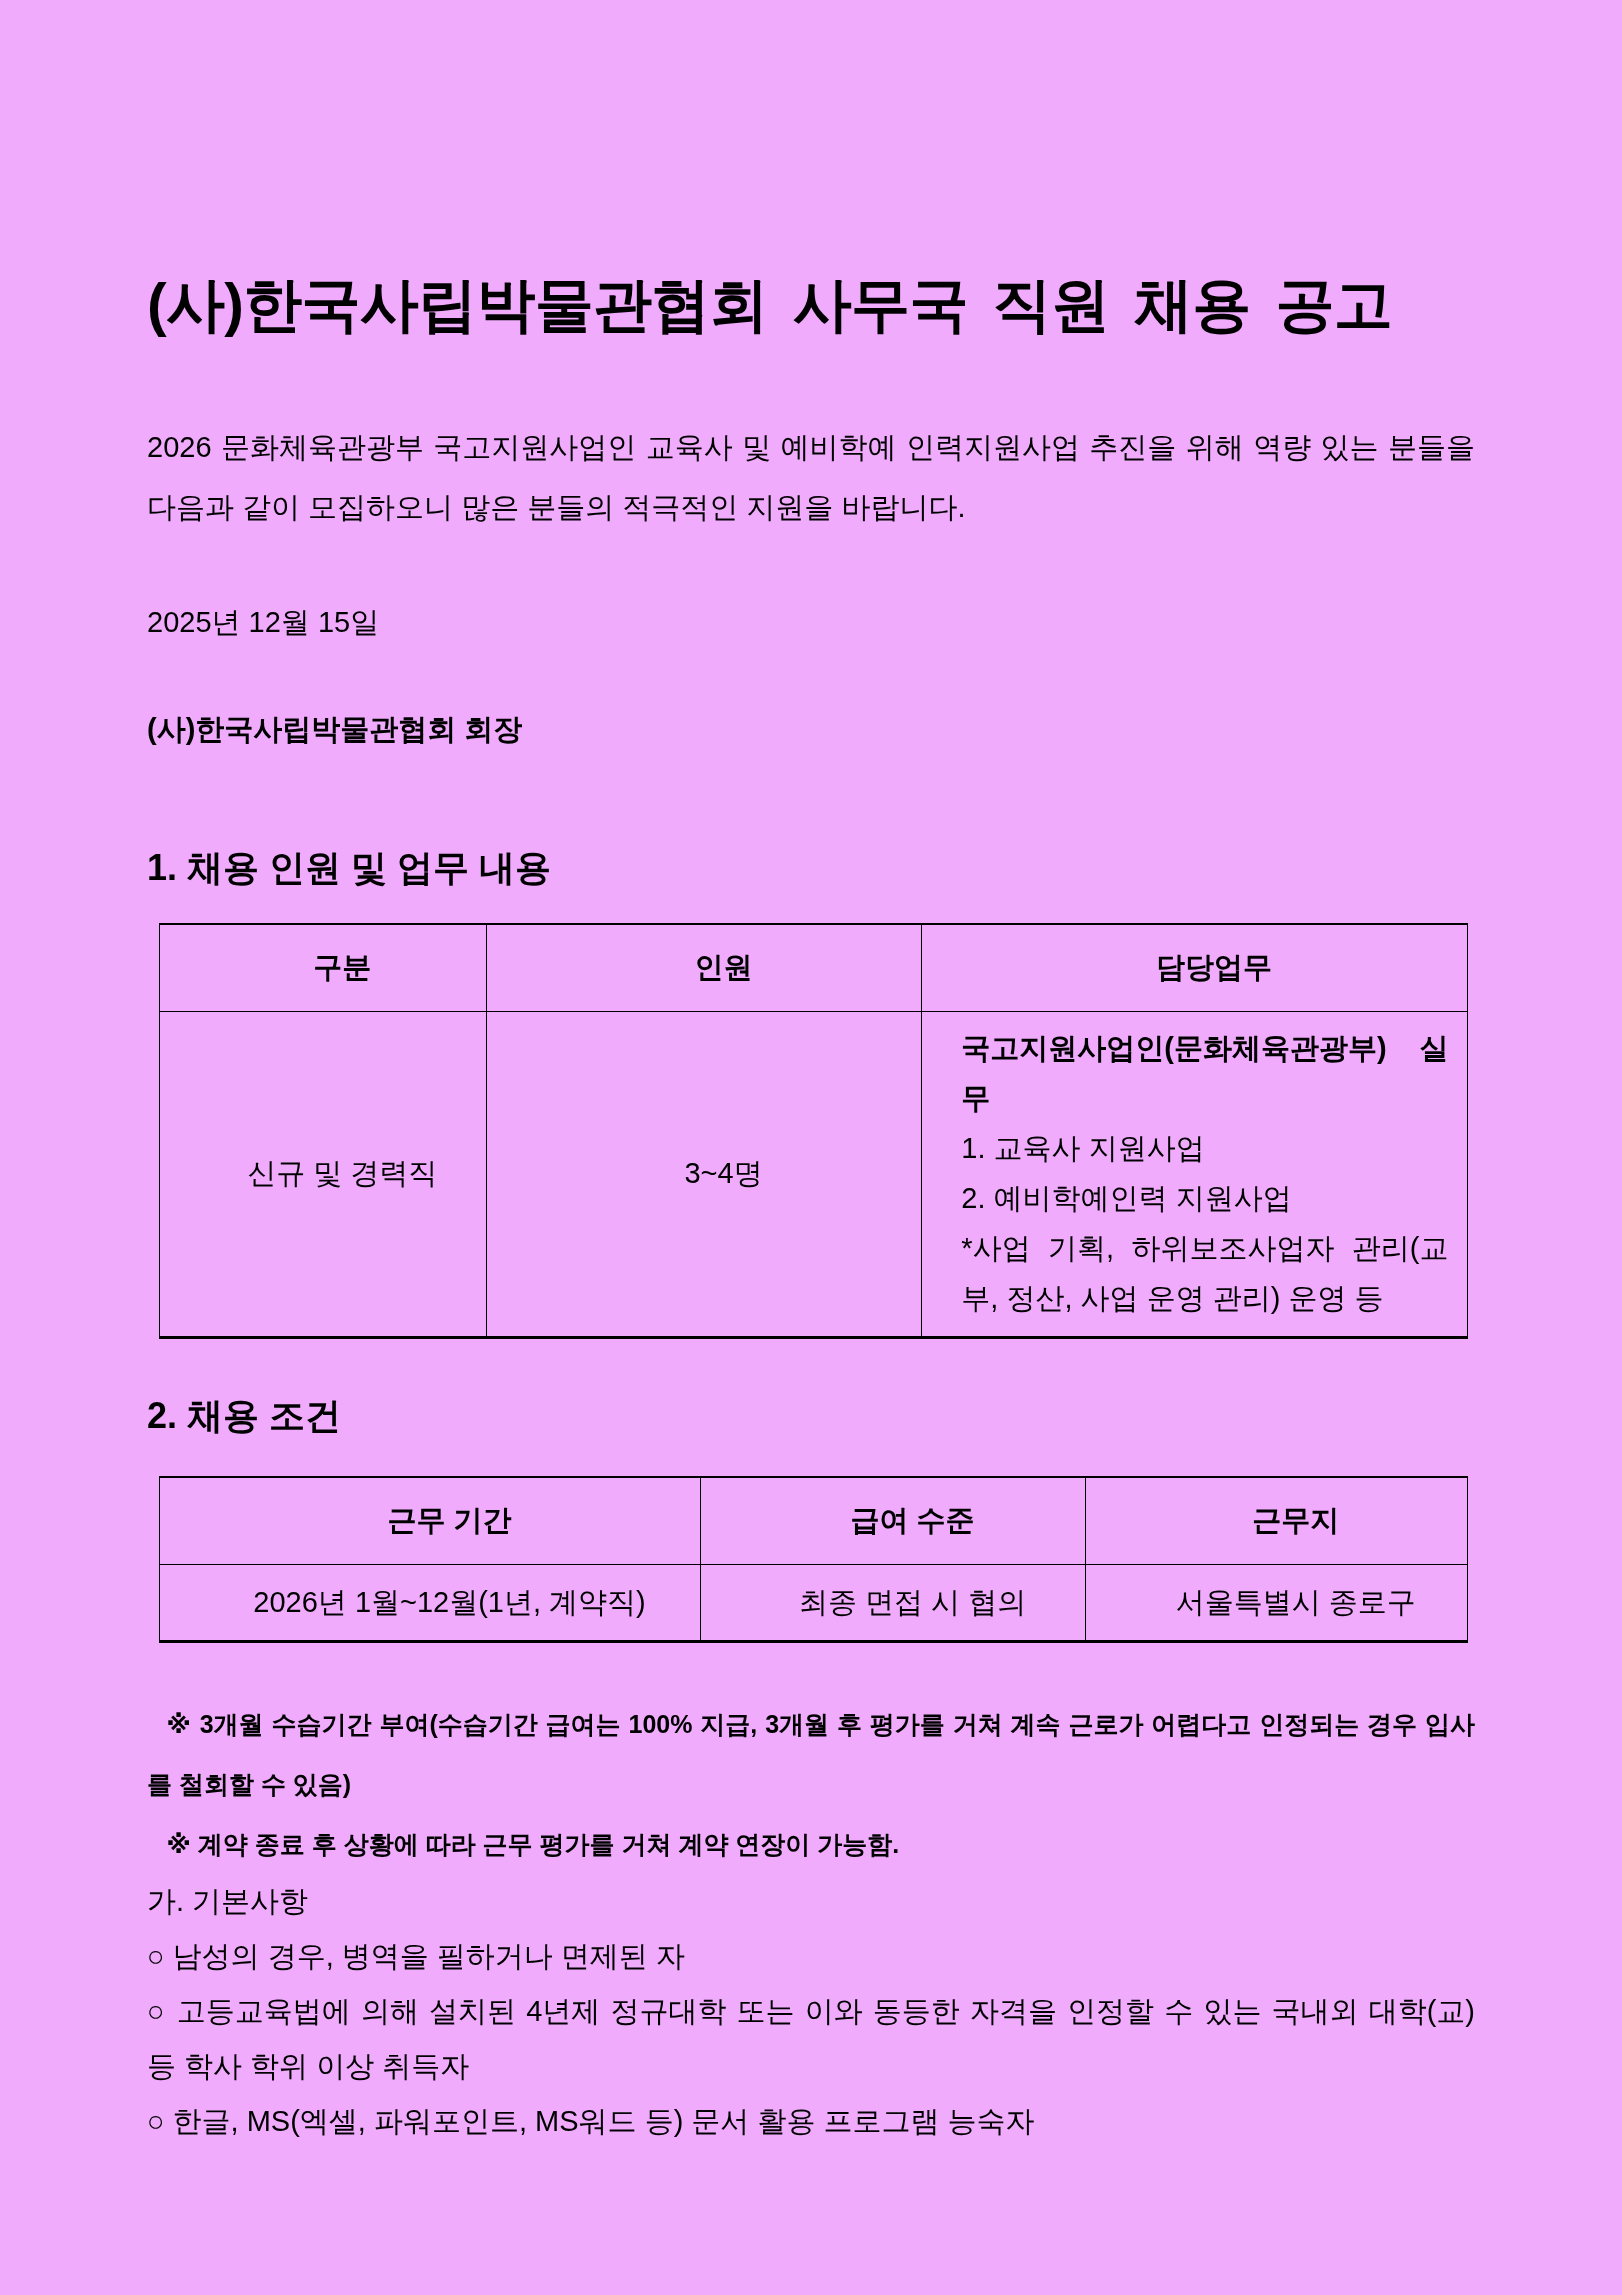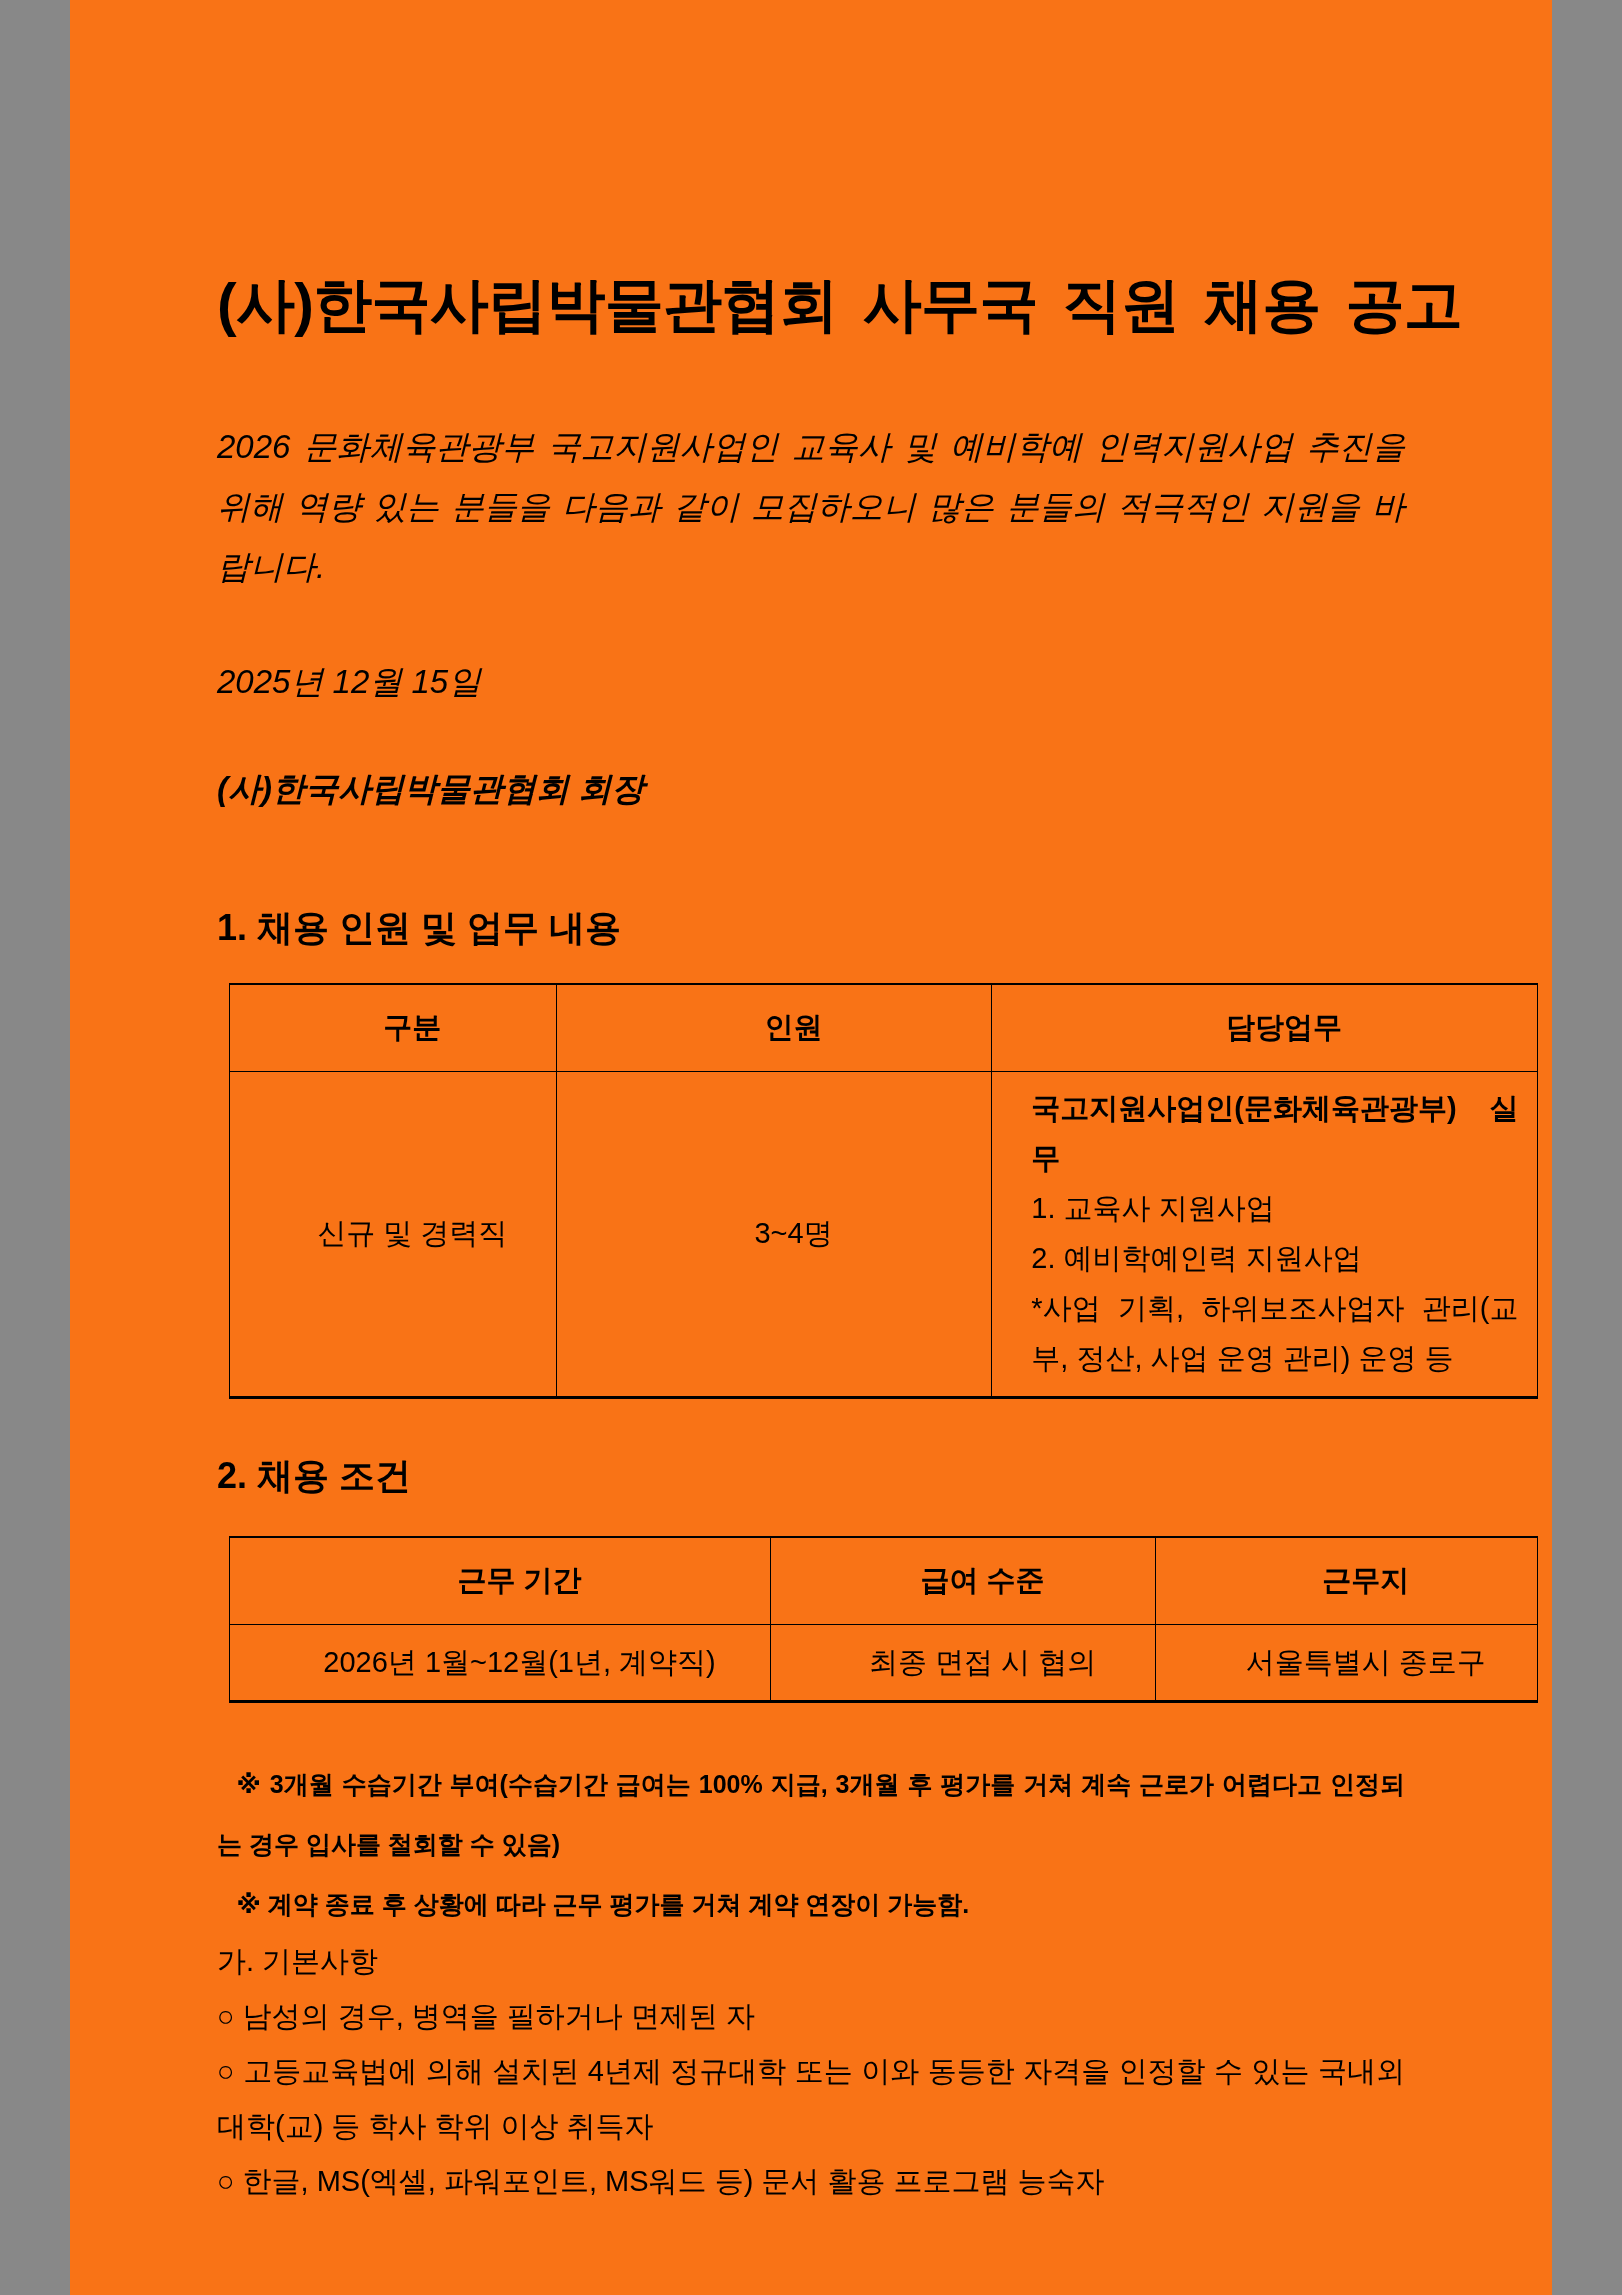--- a/index.html
+++ b/index.html
@@ -1,44 +1,43 @@
 <!DOCTYPE html>
 <html lang="ko" style="font-size:10.5px"><head>
 <meta charset="utf-8">
 <style>
   * { margin: 0; padding: 0; box-sizing: border-box; }
   html, body { background: #888; }
   .page {
     position: relative;
-    width: 1482px;
+    width: 1622px;
     height: 2295px;
     margin: 0 auto;
-    background: #f97316;
+    background: #f0abfc;
     color: #000000;
     font-family: "Liberation Sans", "DejaVu Sans", sans-serif;
     padding: 0 147px;
     overflow: hidden;
   }
   
   .doc-title {
     margin-top: 272px;
     font-size: 59px;
     font-weight: 800;
     letter-spacing: -0.7px;
     word-spacing: 9.2px;
     white-space: nowrap;
     line-height: 1.15;
   }
   
   .body-text {
-    font-size: 33px;
+    font-size: 29px;
     line-height: 60px;
     text-align: justify;
     word-break: break-all;
-    font-style: italic;
   }
   .intro   { margin-top: 77px; }
   .date-line { margin-top: 55px; }
   .signature { margin-top: 47px; font-weight: 700; }
   .section-heading {
     font-size: 36px;
     font-weight: 700;
     line-height: 60px;
   }
   .s1-heading { margin-top: 79px; }

